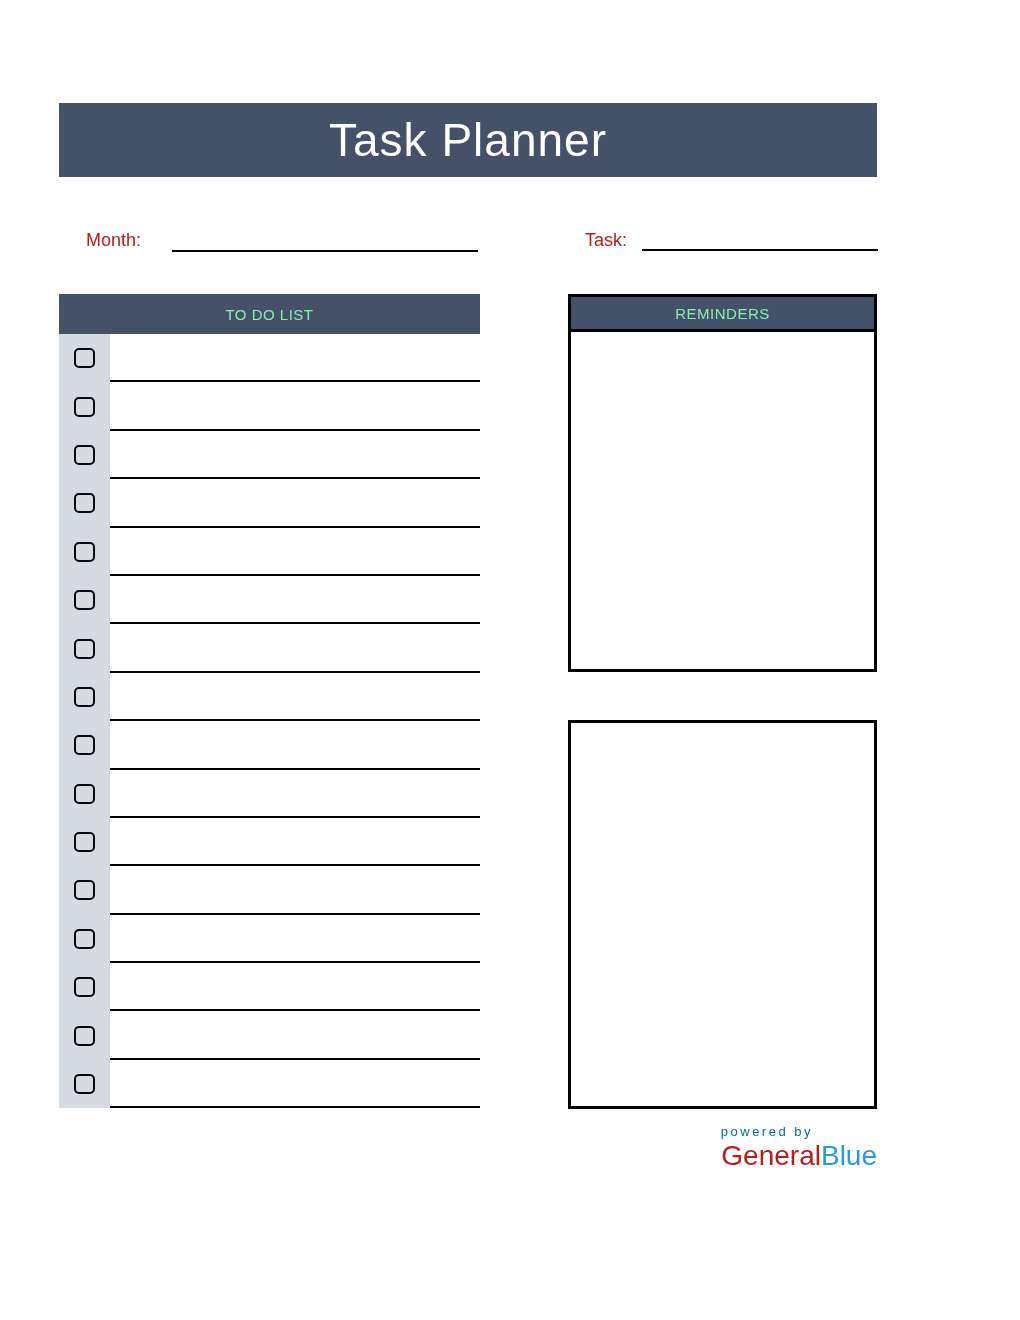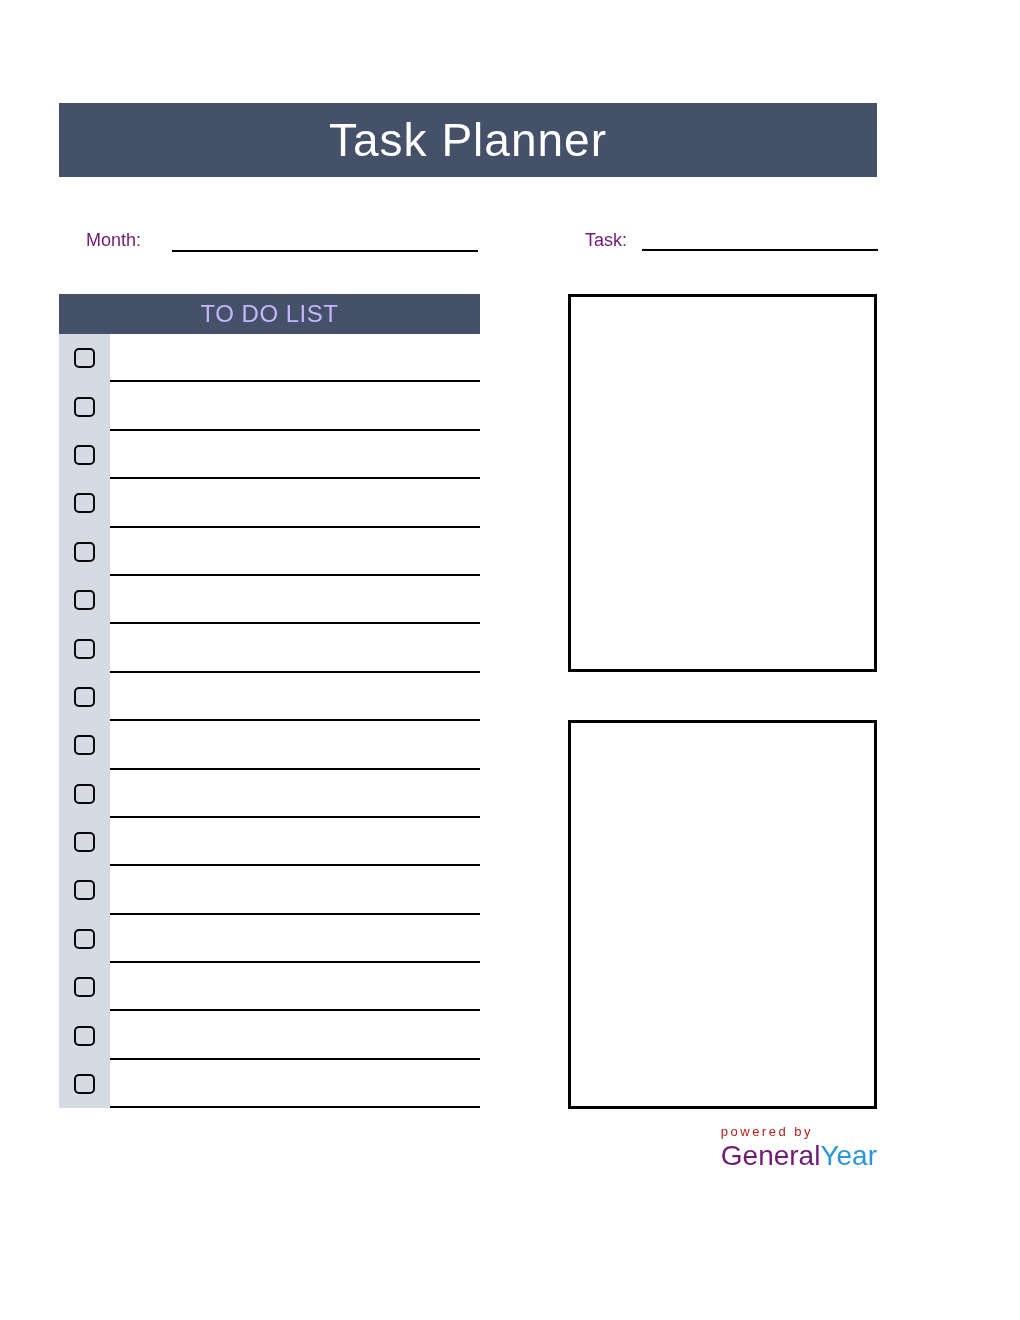--- a/index.html
+++ b/index.html
@@ -33,43 +33,43 @@
     font-size: 46px;
     font-weight: 300;
     letter-spacing: 1px;
     line-height: 1;
   }
 
   
   .field-label {
     position: absolute;
     font-size: 18px;
-    color: #701a75;
+    color: #b91c1c;
     top: 230px;
   }
   .field-label.month { left: 86px; }
   .field-label.year  { left: 585px; }
   .field-line {
     position: absolute;
     height: 0;
     border-bottom: 2.5px solid var(--ink);
   }
   .field-line .field-value {
     position: absolute;
     bottom: 1px; left: 6px;
     font-size: 16px;
     white-space: nowrap;
   }
   .field-line.month { left: 172px; top: 250px; width: 306px; }
   .field-line.year  { left: 642px; top: 249px; width: 236px; }
 
   
   .sec-header-text {
-    color: #c4b5fd;
-    font-size: 24px;
+    color: #86efac;
+    font-size: 15px;
     letter-spacing: 0.5px;
   }
 
   
   .todo {
     position: absolute;
     left: 59px; top: 294px;
     width: 421px;
   }
   .todo-header {
@@ -132,31 +132,31 @@
 
   
   .footer {
     position: absolute;
     right: 143px;
     top: 1124px;
     text-align: right;
   }
   .powered-by {
     font-size: 13px;
-    color: #b91c1c;
+    color: #0369a1;
     letter-spacing: 2.5px;
     padding-right: 64px;
   }
   .brand {
     font-size: 28px;
     line-height: 1.15;
     margin-top: 1px;
     letter-spacing: 0px;
   }
-  .brand .general { color: #701a75; }
+  .brand .general { color: #b91c1c; }
   .brand .blue    { color: var(--brand-blue); }
 </style>
 </head>
 <body>
 
 <div class="page">
 
   <div class="banner">
     <h1>Task Planner</h1>
   </div>
@@ -301,27 +301,30 @@
             <div class="checkbox"></div>
           </div>
           <div class="line-cell">
             <span class="task-text"></span>
           </div>
         </div>
       </div>
   </section>
 
   <section class="box reminders">
+    <div class="box-header">
+      <span class="sec-header-text">REMINDERS</span>
+    </div>
     <div class="box-body"></div>
   </section>
 
   <section class="box notes">
     <div class="box-body"></div>
   </section>
 
   <div class="footer">
     <div class="powered-by">powered by</div>
     <div class="brand">
-      <span class="general">General</span><span class="blue">Year</span>
+      <span class="general">General</span><span class="blue">Blue</span>
     </div>
   </div>
 
 </div>
 
 </body></html>

